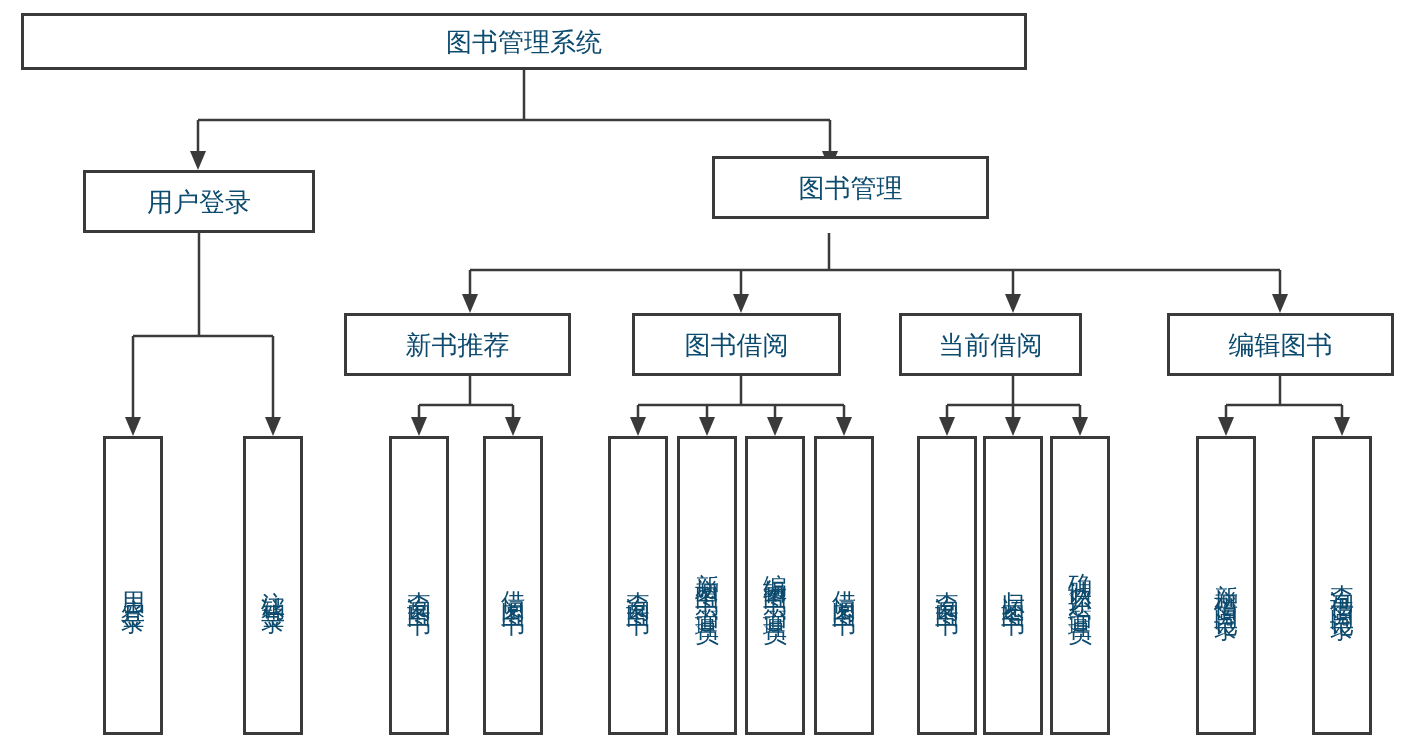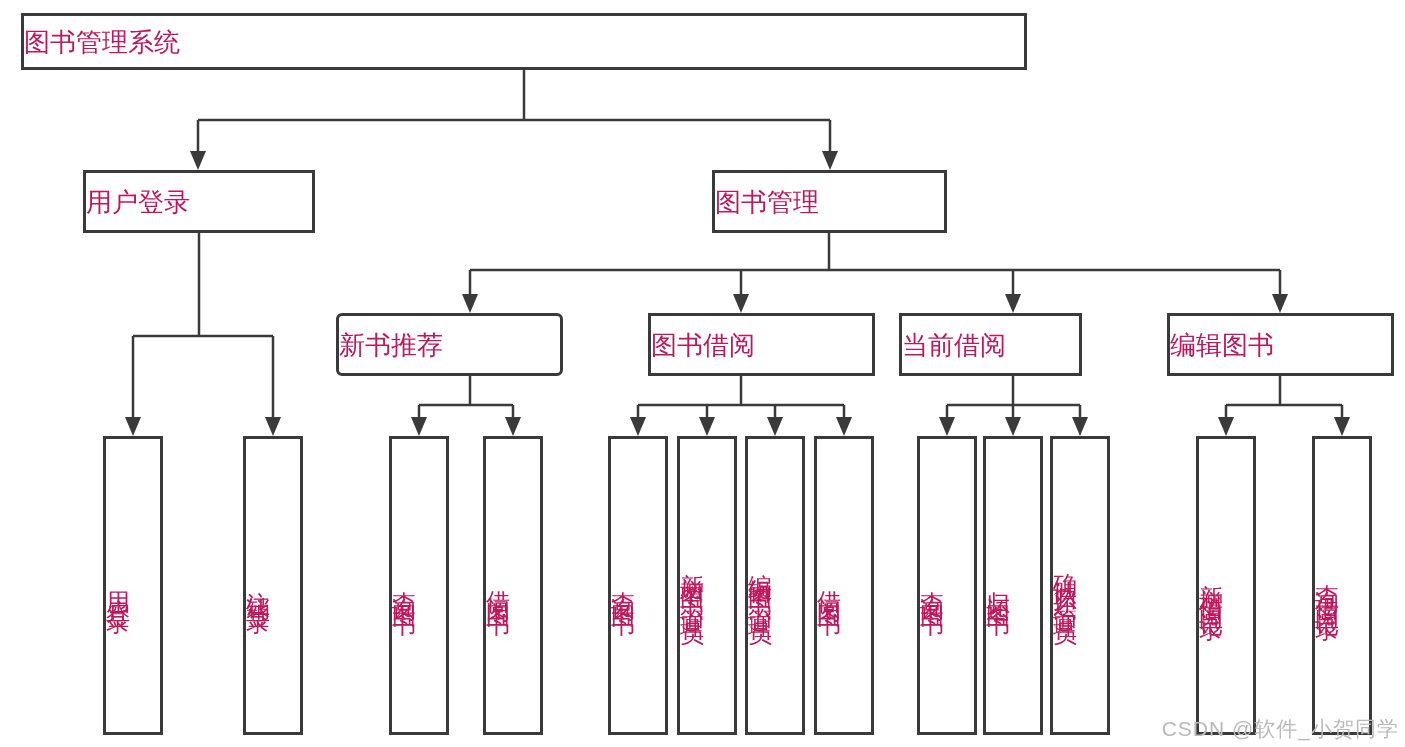--- a/index.html
+++ b/index.html
@@ -17,41 +17,42 @@
     width: 1405px; height: 747px;
     pointer-events: none;
   }
   .box {
     position: absolute;
     box-sizing: border-box;
     border: 3px solid #3a3a3a;
     background: #ffffff;
     display: flex;
     align-items: center;
-    color: #be185d;
+    justify-content: center;
+    color: #0c4a6e;
     font-size: 26px;
     line-height: 1;
     white-space: nowrap;
   }
   .root-box { border-width: 3px; }
   .leaf {
     font-size: 24px;
   }
   .leaf .vtext {
     writing-mode: vertical-rl;
     text-orientation: mixed;
     letter-spacing: 7px;
     white-space: nowrap;
   }
   
   .n-root   { left: 21px;   top: 13px;  width: 1006px; height: 57px; }
   .n-l2-0   { left: 83px;   top: 170px; width: 232px;  height: 63px; }
-  .n-l2-1   { left: 712px;  top: 170px; width: 235px;  height: 63px; }
-  .n-l3-0   { left: 336px;  top: 313px; width: 227px;  height: 63px; border-radius: 6px; }
-  .n-l3-1   { left: 648px;  top: 313px; width: 227px;  height: 63px; }
+  .n-l2-1   { left: 712px;  top: 156px; width: 277px;  height: 63px; }
+  .n-l3-0   { left: 344px;  top: 313px; width: 227px;  height: 63px; }
+  .n-l3-1   { left: 632px;  top: 313px; width: 209px;  height: 63px; }
   .n-l3-2   { left: 899px;  top: 313px; width: 183px;  height: 63px; }
   .n-l3-3   { left: 1167px; top: 313px; width: 227px;  height: 63px; }
   .leaf     { top: 436px; width: 60px; height: 299px; }
   .n-g1-0 { left: 103px; }  .n-g1-1 { left: 243px; }
   .n-g2-0 { left: 389px; }  .n-g2-1 { left: 483px; }
   .n-g3-0 { left: 608px; }  .n-g3-1 { left: 677px; }
   .n-g3-2 { left: 745px; }  .n-g3-3 { left: 814px; }
   .n-g4-0 { left: 917px; }  .n-g4-1 { left: 983px; }  .n-g4-2 { left: 1050px; }
   .n-g5-0 { left: 1196px; } .n-g5-1 { left: 1312px; }
   #watermark {
@@ -163,14 +164,13 @@
     <span class="vtext">确认归还（管理员）</span>
   </div>
 
   <div class="box leaf n-g5-0">
     <span class="vtext">新增借阅记录</span>
   </div>
   <div class="box leaf n-g5-1">
     <span class="vtext">查询借阅记录</span>
   </div>
 
-  <div id="watermark">CSDN @软件_小贺同学</div>
 </div>
 
 </body></html>

